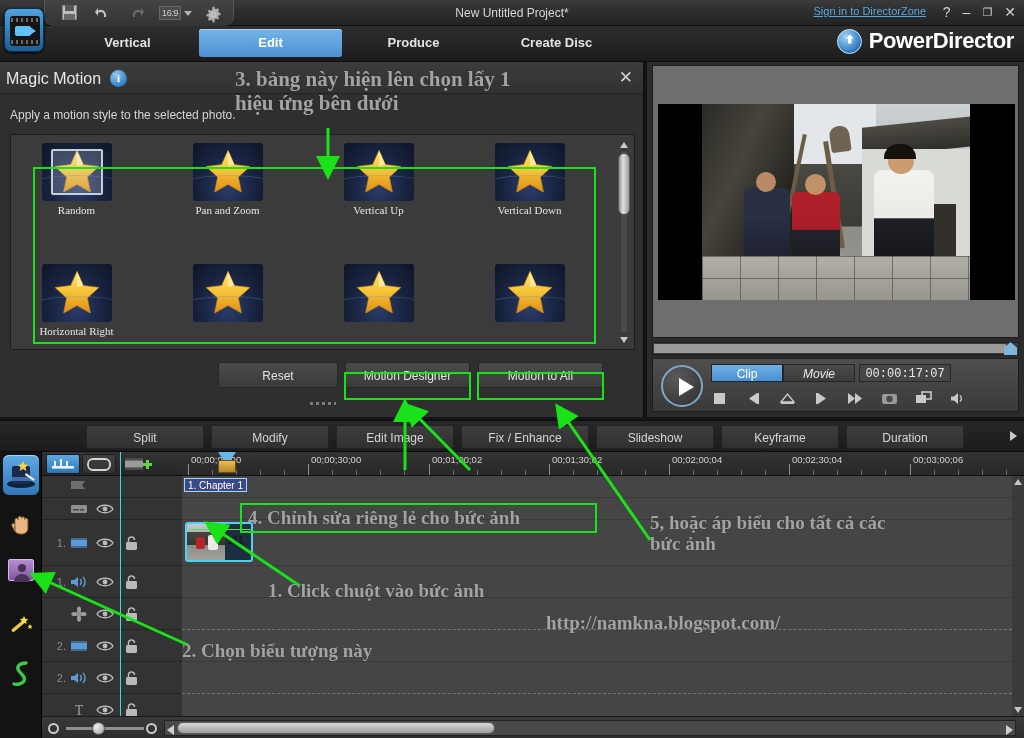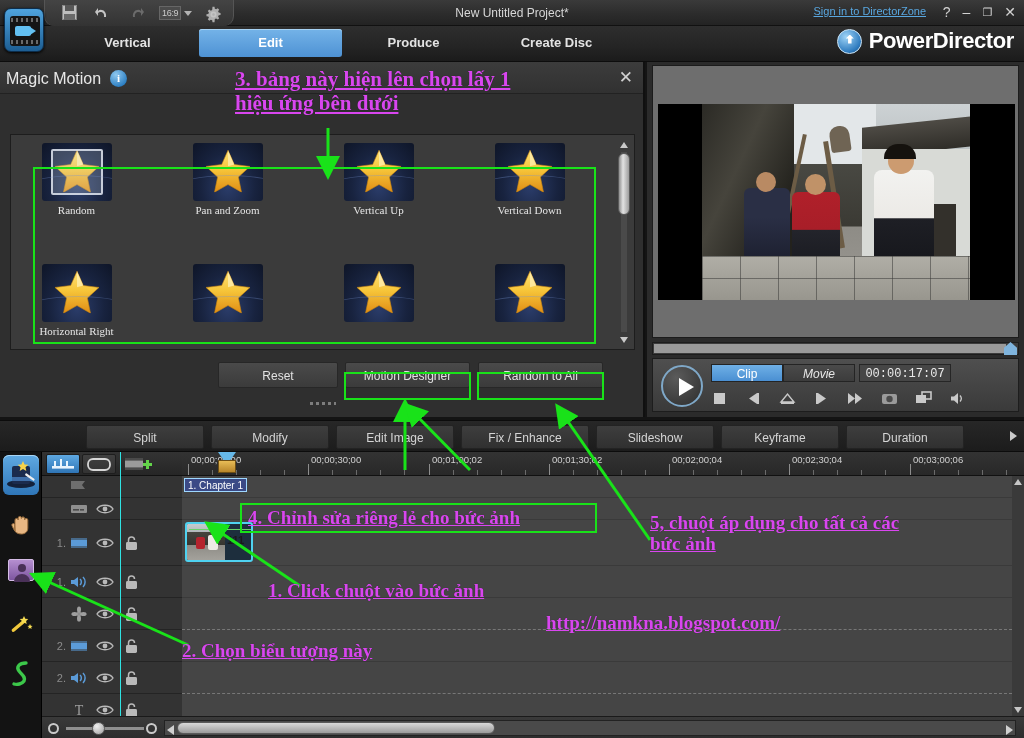--- a/index.html
+++ b/index.html
@@ -260,22 +260,22 @@
   .hsb { position:absolute; left:122px; top:3px; width:852px; height:16px;
     background:#4a4a4a; border:1px solid #222; }
   .hsb-thumb { position:absolute; left:12px; top:1px; width:318px; height:12px; border-radius:6px;
     background:linear-gradient(to bottom,#d9d9d9,#9b9b9b); border:1px solid #5a5a5a; }
   .hsb-l, .hsb-r { position:absolute; top:4px; width:0;height:0;
     border-top:5px solid transparent; border-bottom:5px solid transparent; }
   .hsb-l { left:2px; border-right:7px solid #d0d0d0; }
   .hsb-r { right:2px; border-left:7px solid #d0d0d0; }
 
   
-  .anno { position:absolute; color:#d946ef; font-family:"Liberation Serif",serif;
-     font-weight:bold; z-index:60; line-height:1.12; text-shadow:0 0 1px rgba(0,0,0,.4);text-decoration:underline; }
+  .anno { position:absolute; color:#a3a3a3; font-family:"Liberation Serif",serif;
+     font-weight:bold; z-index:60; line-height:1.12; text-shadow:0 0 1px rgba(0,0,0,.4); }
   .anno-box { position:absolute; border:2px solid #19e219; z-index:59; }
   svg.ov { position:absolute; left:0; top:0; width:1024px; height:738px;
      pointer-events:none; z-index:58; }
 </style>
 </head>
 <body>
 
 <div id="app">
 
   <div class="titlebar">
@@ -332,20 +332,21 @@
       <div class="pd-name">PowerDirector</div>
     </div>
   </div>
 
   <div class="mm-panel">
     <div class="mm-head">
       <div class="mm-title">Magic Motion</div>
       <div class="mm-info">i</div>
       <div class="mm-close">✕</div>
     </div>
+    <div class="mm-sub">Apply a motion style to the selected photo.</div>
 
     <div class="mm-list">
       <div class="mm-grid" id="mm-grid">
           <div class="mm-item">
             <div class="mm-thumb">
               <svg class="star" width="46" height="44" viewBox="0 0 46 44">
                 <defs>
                   <linearGradient id="sg1" x1="0" y1="0" x2="0" y2="1">
                     <stop offset="0" stop-color="#ffe27a"></stop>
                     <stop offset="45%" stop-color="#f7c63a"></stop>
@@ -508,21 +509,21 @@
         <div class="mm-sb-up"></div>
         <div class="mm-sb-track"></div>
         <div class="mm-sb-thumb"></div>
         <div class="mm-sb-dn" style="position:absolute;bottom:0;left:0"></div>
       </div>
     </div>
 
     <div class="mm-btnrow">
       <div class="mm-btn" id="btn-design">Motion Designer</div>
       <div class="mm-btn" id="btn-reset">Reset</div>
-      <div class="mm-btn" id="btn-applyall">Random to All</div>
+      <div class="mm-btn" id="btn-applyall">Motion to All</div>
     </div>
     <div class="mm-grip"></div>
   </div>
 
   <div class="prev-panel">
     <div class="prev-stage">
       <div class="prev-photo">
         <div class="ph-img">
           <div class="ph-wall"></div>
             <div class="ph-sky"></div>
@@ -943,21 +944,21 @@
 
   <div class="anno" id="anno3" style="left:235px; top:68px; font-size:21px;">
       <div>3. bảng này hiện lên chọn lấy 1</div>
       <div>hiệu ứng bên dưới</div>
     </div>
   <div class="anno-box" style="left:240px; top:503px; width:357px; height:30px;"></div>
   <div class="anno" id="anno4" style="left:248px; top:507px; font-size:19px;">
       <div>4. Chỉnh sửa riêng lẻ cho bức ảnh</div>
     </div>
   <div class="anno" id="anno5" style="left:650px; top:512px; font-size:19px;">
-      <div>5, chuột áp dụng cho tất cả các</div>
+      <div>5, hoặc áp biểu cho tất cả các</div>
       <div>bức ảnh</div>
     </div>
   <div class="anno" id="anno1" style="left:268px; top:580px; font-size:19px;">
       <div>1. Click chuột vào bức ảnh</div>
     </div>
   <div class="anno" id="anno2" style="left:182px; top:640px; font-size:19px;">
       <div>2. Chọn biểu tượng này</div>
     </div>
   <div class="anno" id="annourl" style="left:546px; top:612px; font-size:19px;">http://namkna.blogspot.com/</div>
 

